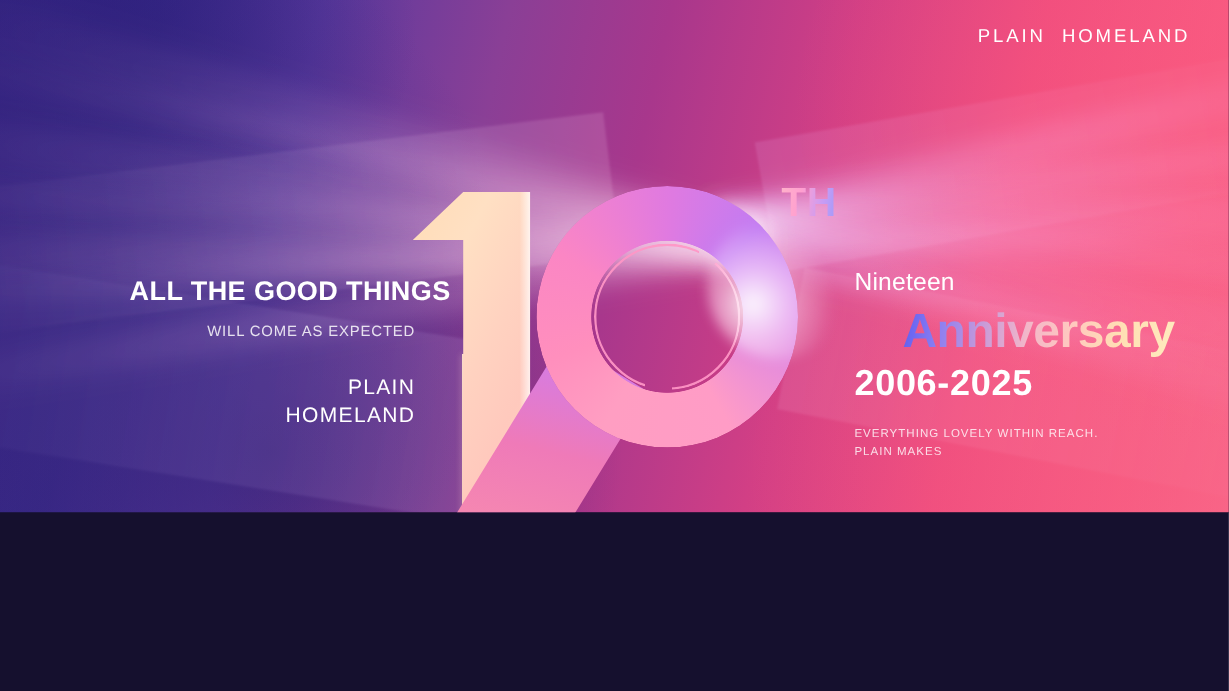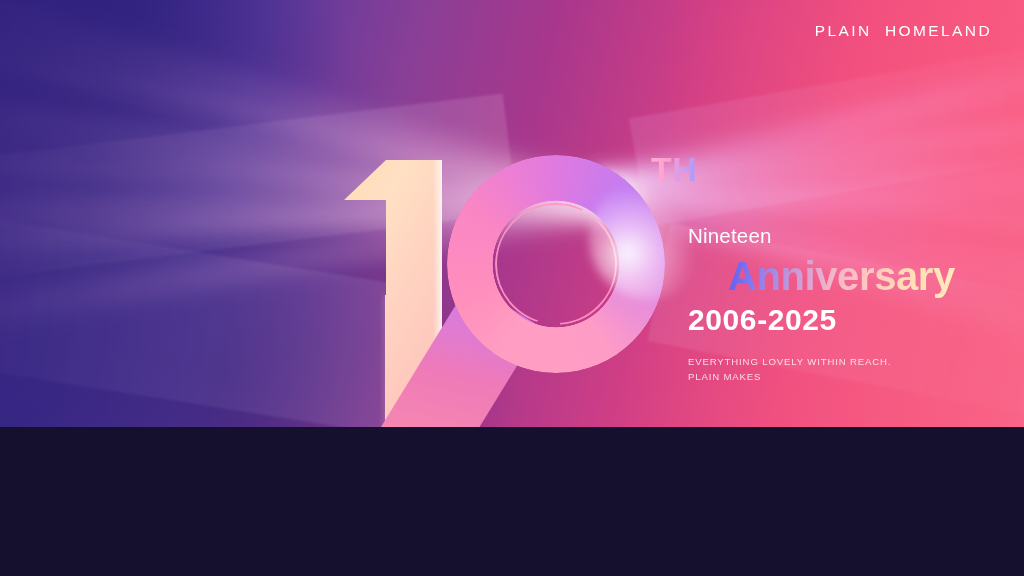--- a/index.html
+++ b/index.html
@@ -213,21 +213,21 @@
   .ordinal {
     position:absolute; left:651px; top:150px;
     font-size:34px; font-weight:700; letter-spacing:.5px;
     background:linear-gradient(100deg,#ffb3c9 0%, #ff9fd0 36%, #c79cf5 72%, #9d9bfb 100%);
     -webkit-background-clip:text; background-clip:text;
     color:transparent;
     z-index:35;
   }
 
   
-  .right-copy { position:absolute; left:688px; top:226px; z-index:40; width:300px; }
+  .right-copy { position:absolute; left:712px; top:226px; z-index:40; width:300px; }
   .eyebrow {
     font-size:20.5px; font-weight:400; letter-spacing:.2px;
     color:#ffffff; line-height:1;
   }
   .anniversary {
     margin-top:8px;
     font-size:40px; font-weight:700; letter-spacing:-.4px; line-height:1.08;
     background:linear-gradient(96deg,
       #5f5df0 0%, #8b7ef2 12%, #c79ad8 26%, #f2b6c9 40%,
       #ffc8bf 54%, #ffe0b4 70%, #ffe9bd 86%, #ffeec9 100%);
@@ -272,20 +272,28 @@
     <div class="ray R R6"></div>
 
     <div class="facet facet-a"></div>
     <div class="facet facet-b"></div>
     <div class="facet facet-c"></div>
     <div class="facet facet-d"></div>
   </div>
 
   <div class="brand-logo">PLAIN  HOMELAND</div>
 
+  <div class="left-copy">
+    <div class="headline">ALL THE GOOD THINGS</div>
+    <div class="subhead">WILL COME AS EXPECTED</div>
+    <div class="left-brand">
+      <div>PLAIN</div>
+      <div>HOMELAND</div>
+    </div>
+  </div>
 
   <div class="numerals">
     <div class="accent-line"></div>
     <div class="digit-one"></div>
 
     <div class="digit-nine">
       <div class="nine-tail"></div>
       <div class="nine-ring"></div>
       <div class="nine-arc"></div>
       <div class="nine-glow"></div>

